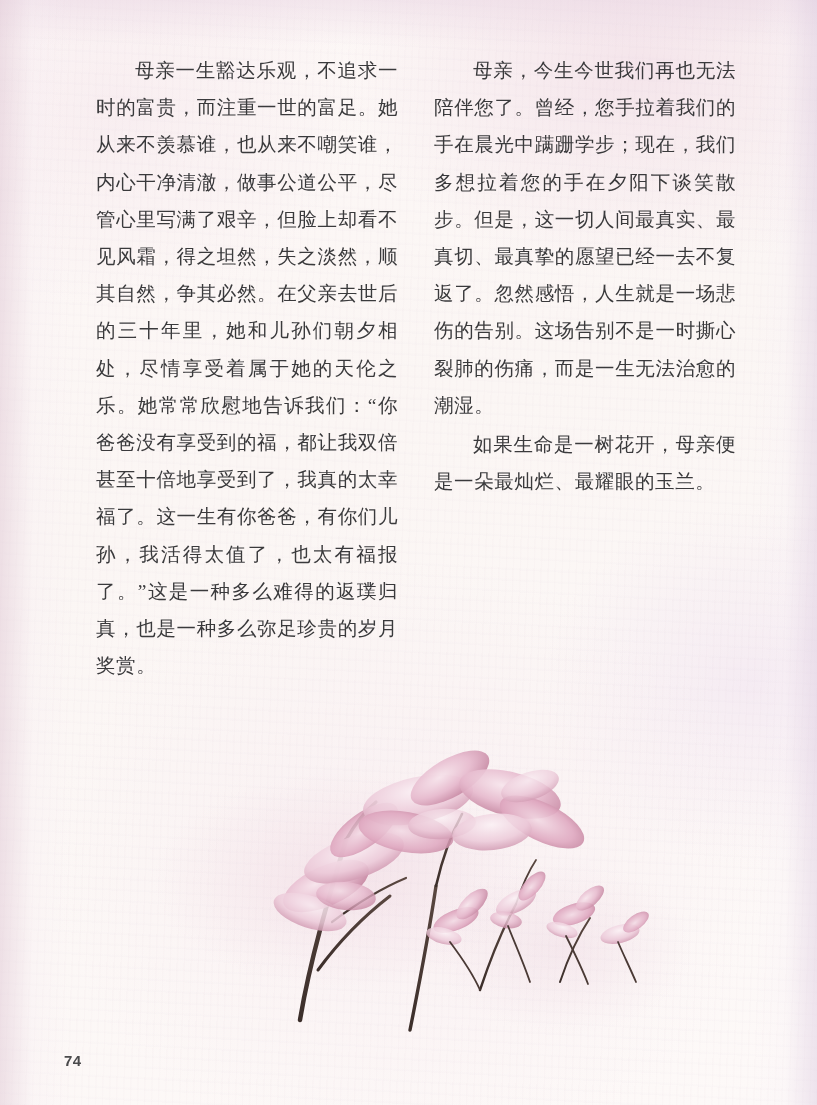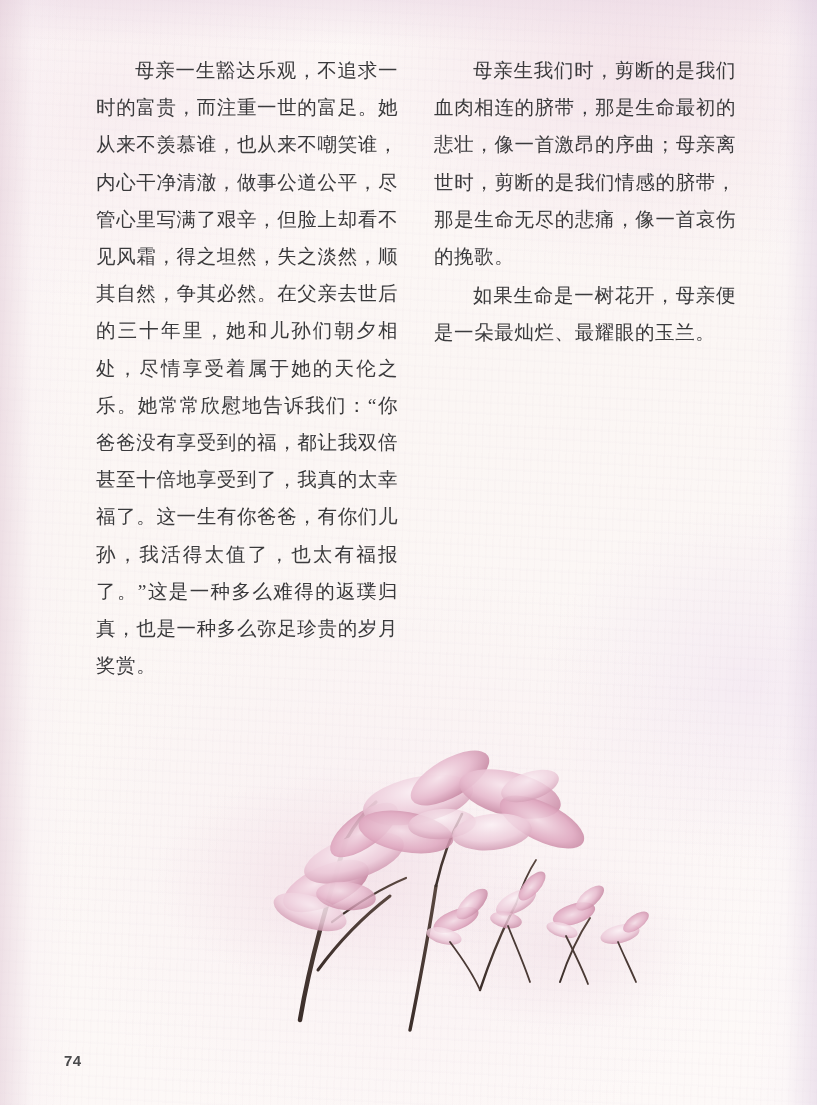--- a/index.html
+++ b/index.html
@@ -122,21 +122,21 @@
   <div class="texture"></div>
   <div class="edge-top"></div>
   <div class="edge-left"></div>
   <div class="edge-right"></div>
 
   <div class="columns">
     <div class="col col-left">
       <p class="body-text">母亲一生豁达乐观，不追求一时的富贵，而注重一世的富足。她从来不羡慕谁，也从来不嘲笑谁，内心干净清澈，做事公道公平，尽管心里写满了艰辛，但脸上却看不见风霜，得之坦然，失之淡然，顺其自然，争其必然。在父亲去世后的三十年里，她和儿孙们朝夕相处，尽情享受着属于她的天伦之乐。她常常欣慰地告诉我们：“你爸爸没有享受到的福，都让我双倍甚至十倍地享受到了，我真的太幸福了。这一生有你爸爸，有你们儿孙，我活得太值了，也太有福报了。”这是一种多么难得的返璞归真，也是一种多么弥足珍贵的岁月奖赏。</p>
     </div>
     <div class="col col-right">
-      <p class="body-text">母亲生我们时，剪断的是我们血肉相连的脐带，那是生命最初的悲壮，像一首激昂的序曲；母亲离世时，剪断的是我们情感的脐带，那是生命无尽的悲痛，像一首哀伤的挽歌。</p>
+      <p class="body-text">母亲，今生今世我们再也无法陪伴您了。曾经，您手拉着我们的手在晨光中蹒跚学步；现在，我们多想拉着您的手在夕阳下谈笑散步。但是，这一切人间最真实、最真切、最真挚的愿望已经一去不复返了。忽然感悟，人生就是一场悲伤的告别。这场告别不是一时撕心裂肺的伤痛，而是一生无法治愈的潮湿。</p>
       <p class="body-text">如果生命是一树花开，母亲便是一朵最灿烂、最耀眼的玉兰。</p>
     </div>
   </div>
 
   <div class="wash"></div>
 
   <div class="illustration">
     <svg viewBox="0 0 540 360" xmlns="http://www.w3.org/2000/svg" aria-hidden="true">
       <defs>
         <radialGradient id="pg1" cx="40%" cy="35%" r="70%">

